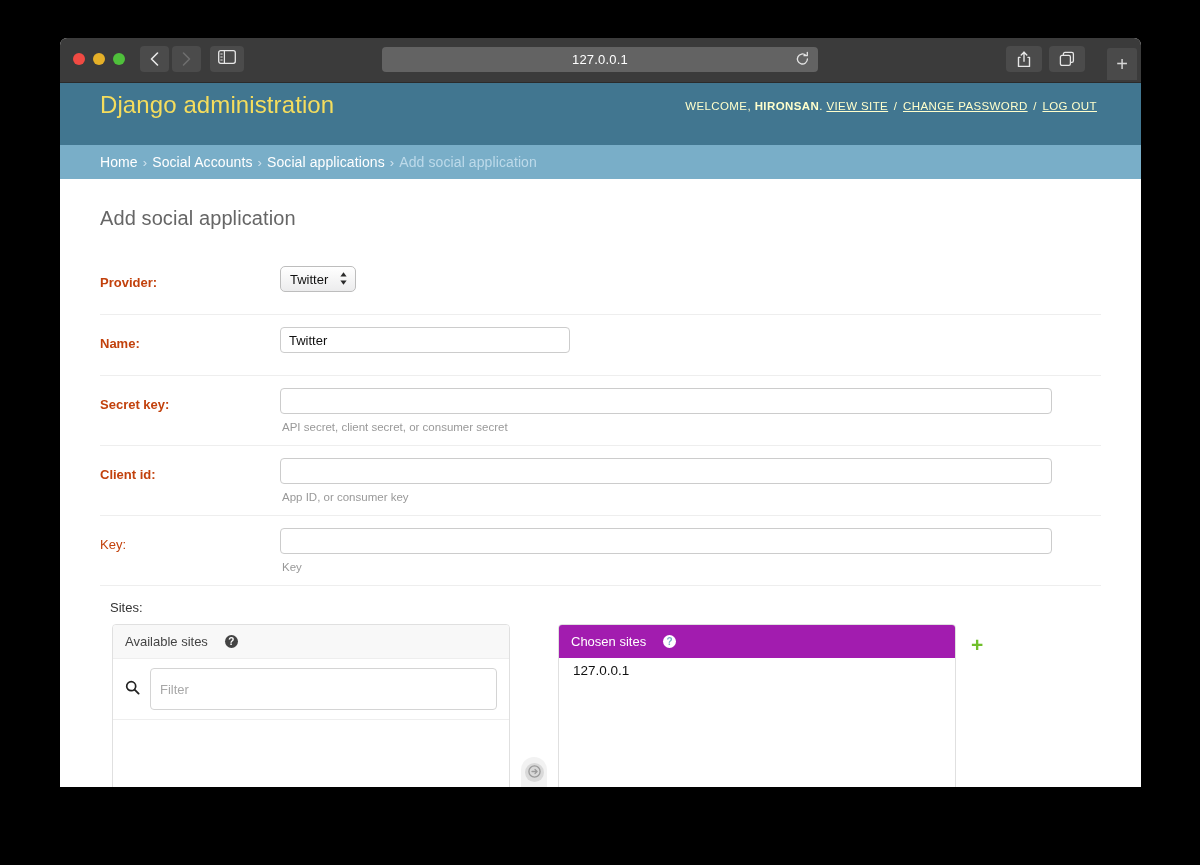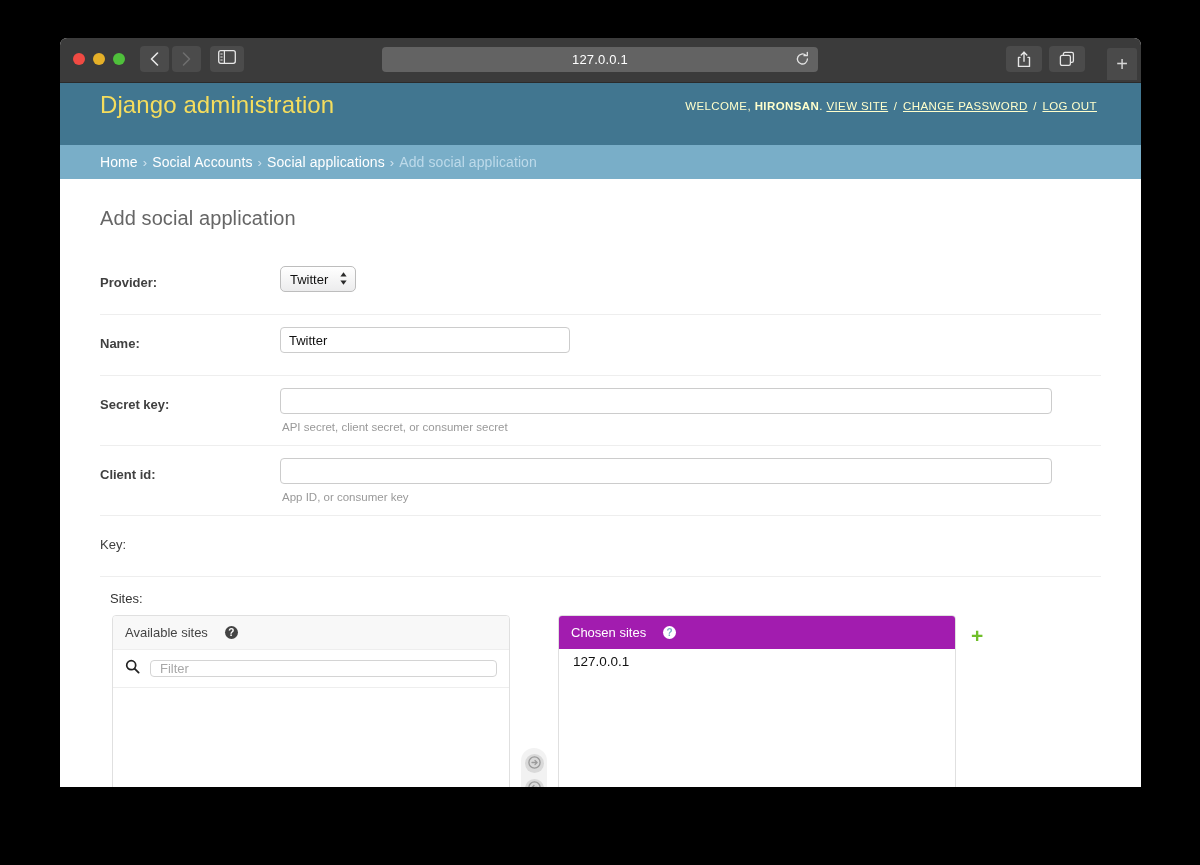--- a/index.html
+++ b/index.html
@@ -199,21 +199,21 @@
     padding: 12px 0;
     display: flex;
     align-items: flex-start;
     min-height: 36px;
   }
   .form-row.first { padding-top: 10px; }
   .form-row .lbl {
     width: 180px;
     flex: 0 0 180px;
     font-size: 13px;
-    color: #404040;
+    color: #c2410c;
     padding-top: 9px;
   }
   .form-row .lbl.req { font-weight: bold; }
   .form-row .fld { flex: 1; }
 
   .help-text {
     font-size: 11.5px;
     color: #999999;
     margin-top: 7px;
     padding-left: 2px;
@@ -321,21 +321,21 @@
 
   .filter-row {
     display: flex;
     align-items: center;
     gap: 10px;
     padding: 9px 12px;
     border-bottom: 1px solid #eeeeee;
   }
   .filter-row input {
     flex: 1;
-    height: 17px;
+    height: 42px;
     border: 1px solid #d4d4d4;
     border-radius: 4px;
     font-size: 13px;
     padding: 0 9px;
     box-sizing: border-box;
     font-family: "Liberation Sans", sans-serif;
     outline: none;
     color: #222222;
   }
   .filter-row input::placeholder { color: #a8a8a8; }
@@ -535,20 +535,24 @@
           <div class="form-row">
             <div class="lbl req">Client id:</div>
             <div class="fld">
               <input class="dj-input w-full" type="text" value="" style="">
               <div class="help-text">App ID, or consumer key</div>
             </div>
           </div>
 
           <div class="form-row">
             <div class="lbl">Key:</div>
+            <div class="fld">
+              <input class="dj-input w-full" type="text" value="" style="">
+              <div class="help-text">Key</div>
+            </div>
           </div>
 
           <div class="sites-block">
             <div class="sites-label">Sites:</div>
 
             <div class="selector">
 
               <div class="selector-box">
                 <div class="selector-head available">
                   <span>Available sites</span>

